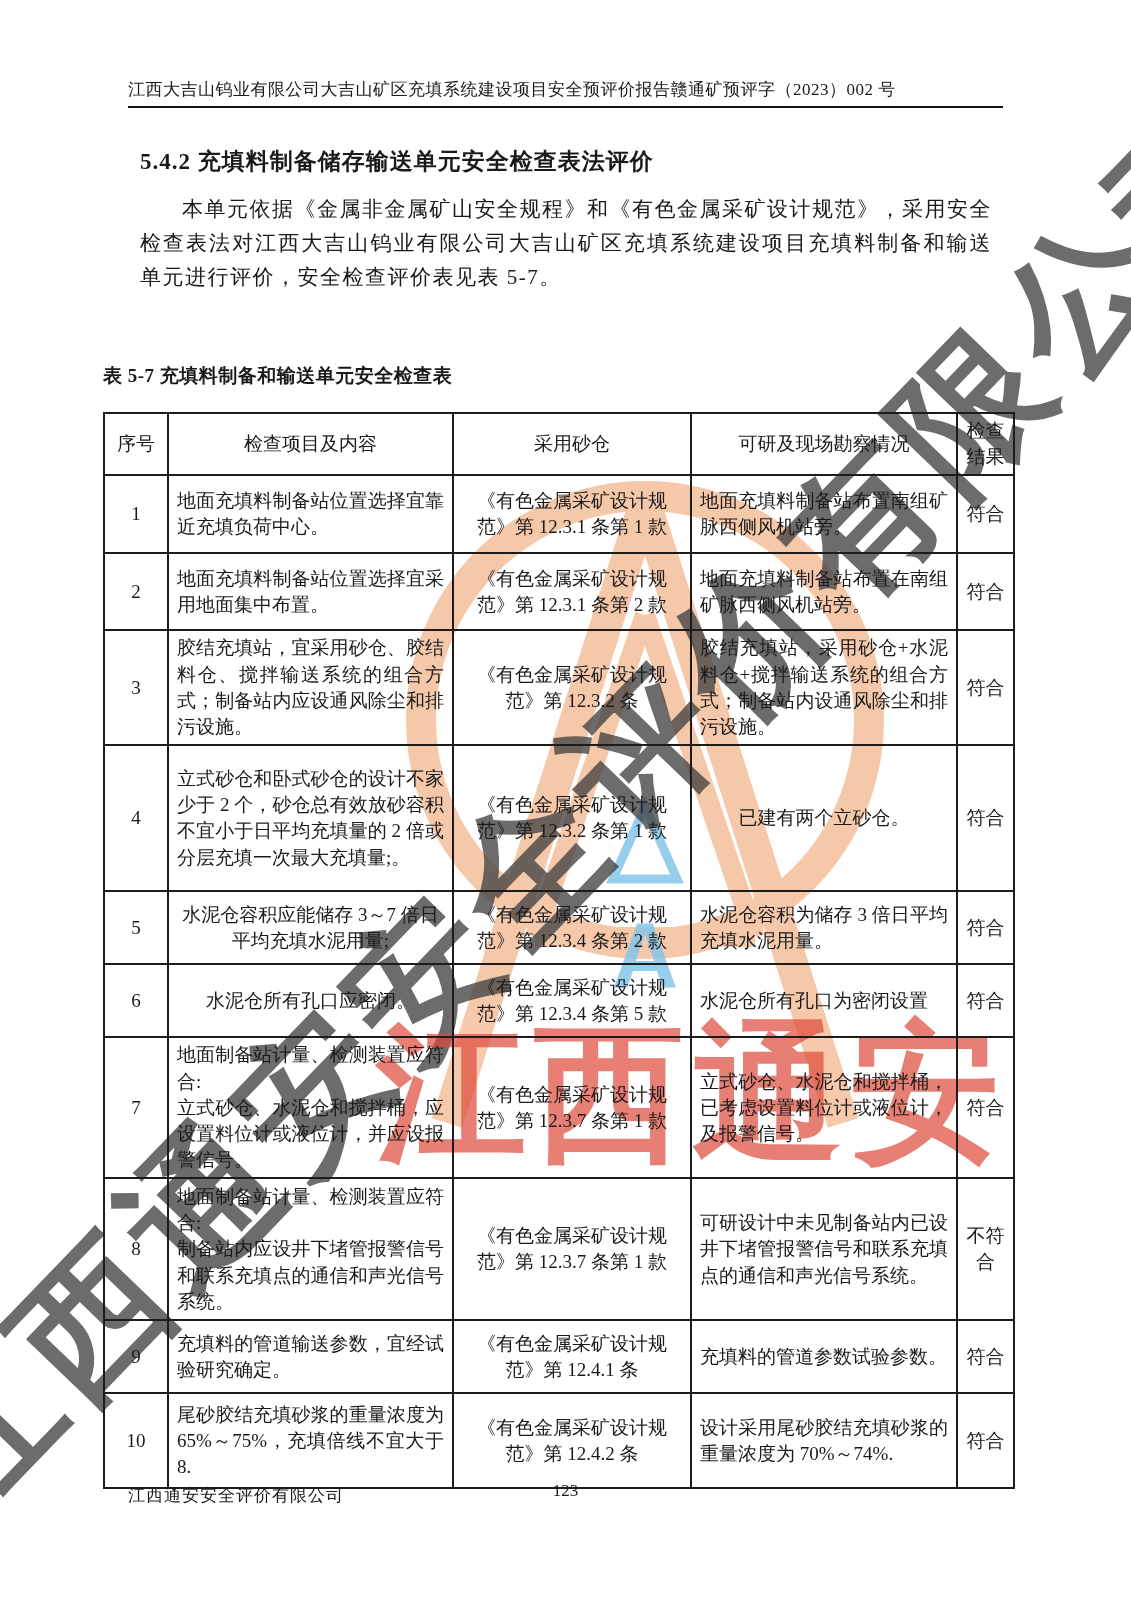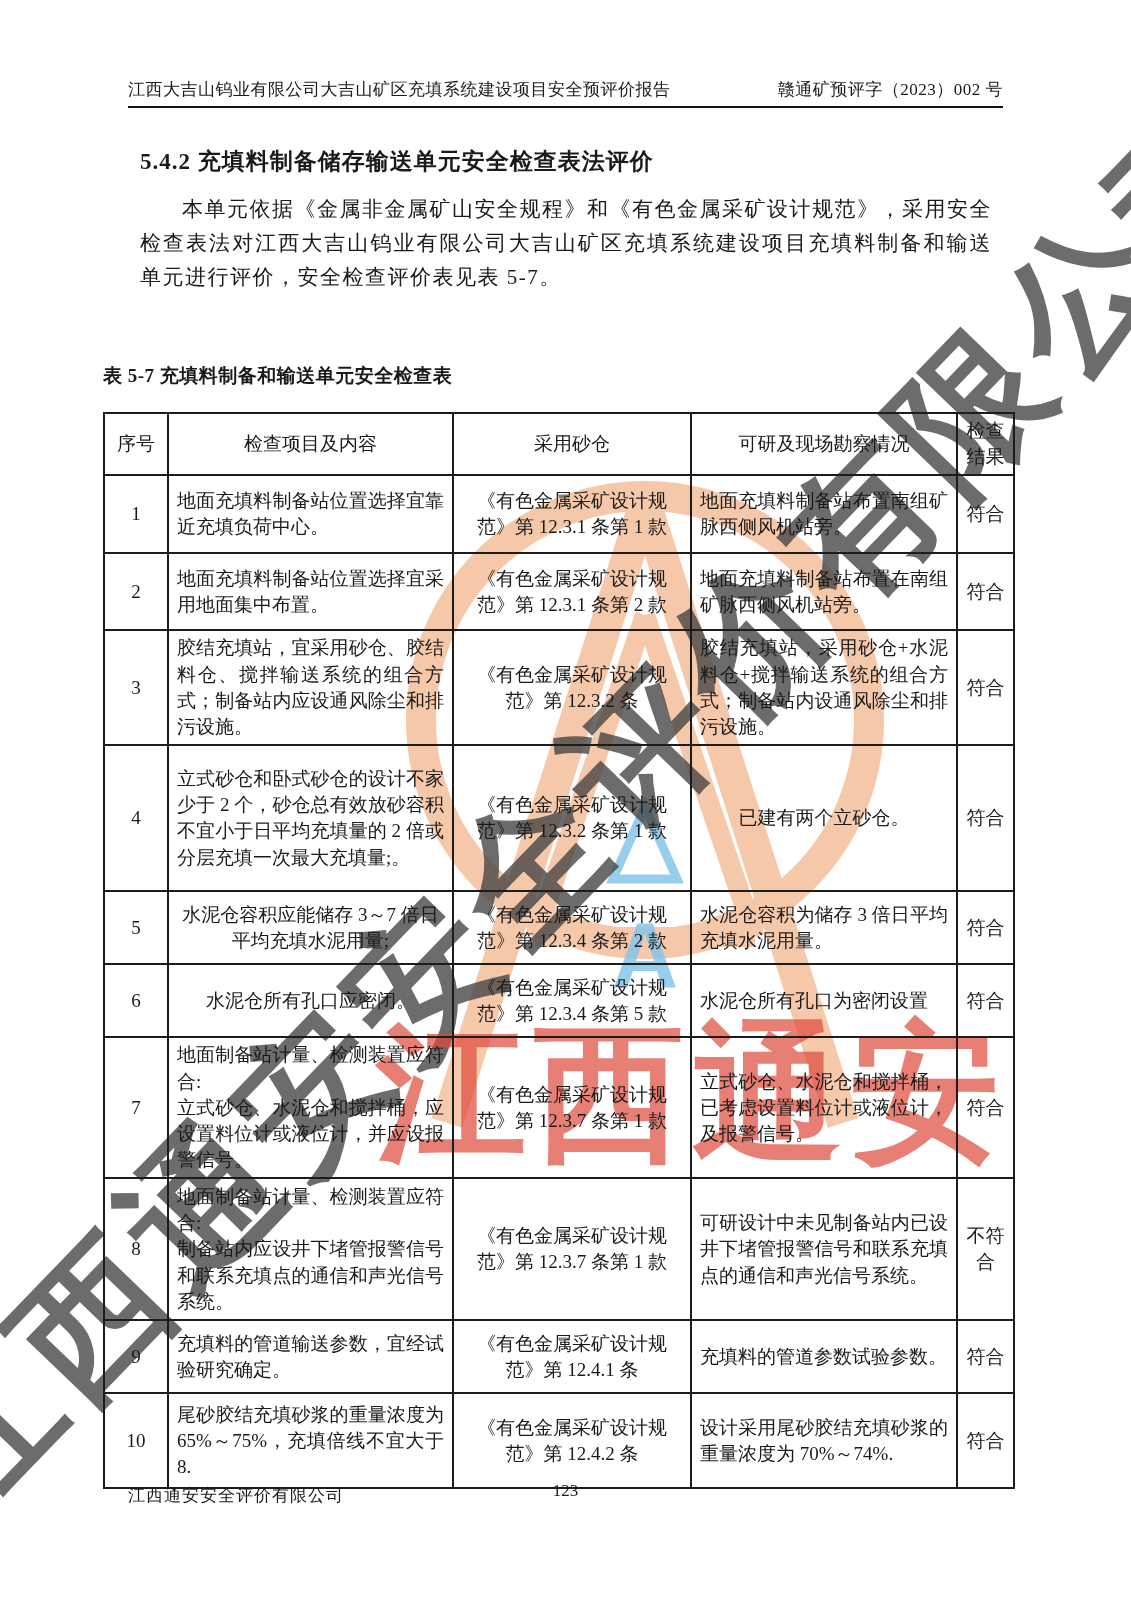--- a/index.html
+++ b/index.html
@@ -27,21 +27,21 @@
     position:absolute;left:376px;top:1018px;
     font-size:150px;font-weight:bold;line-height:150px;white-space:nowrap;
     letter-spacing:8px;
     color:rgba(222,72,58,0.70);
     font-family:"Liberation Sans","DejaVu Sans",sans-serif;
   }
   
   .content{position:absolute;inset:0;z-index:1;}
   .hdr{
     position:absolute;top:78px;left:128px;width:875px;
-    display:flex;justify-content:space-between;align-items:baseline;
+    display:flex;align-items:baseline;
     font-size:17px;letter-spacing:0.5px;
   }
   .hdr-rule{position:absolute;top:106px;left:128px;width:875px;height:2px;background:#141414;}
   .sec-heading{
     position:absolute;top:146px;left:140px;width:860px;
     font-size:23px;font-weight:bold;letter-spacing:1px;
   }
   .body-par{
     position:absolute;top:192px;left:140px;width:852px;
     font-size:21px;line-height:34px;text-align:justify;text-indent:2em;

